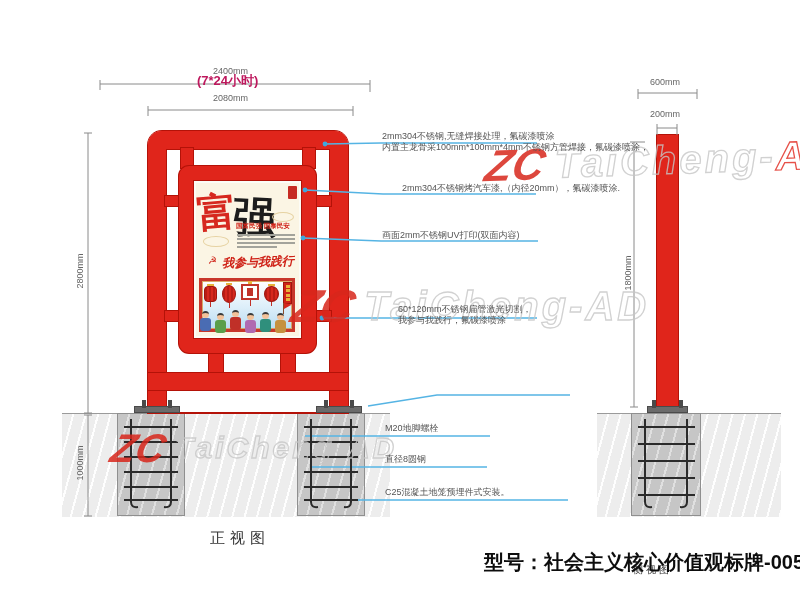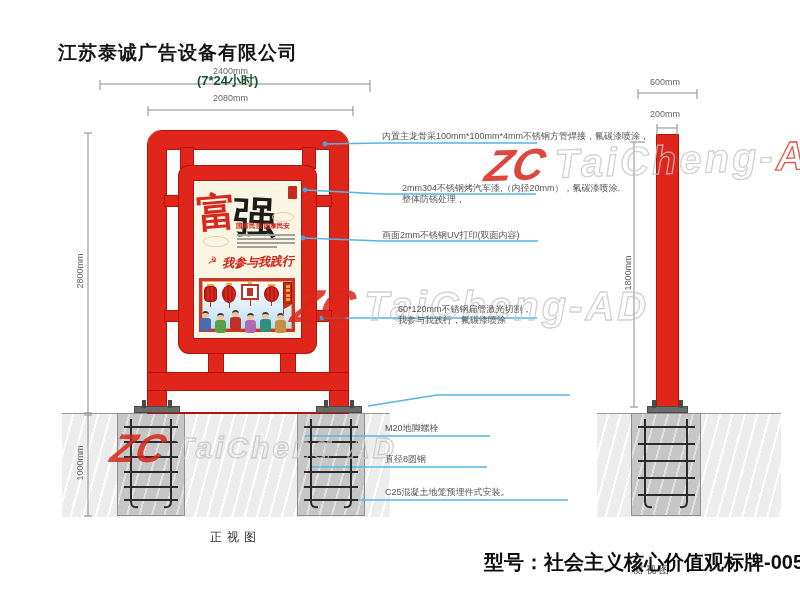--- a/index.html
+++ b/index.html
@@ -18,24 +18,24 @@
   .soil{position:absolute;top:413px;height:103px;background:#ededed;border-top:1px solid #9a9a9a;
       background-image:repeating-linear-gradient(105deg,rgba(255,255,255,0) 0 10px,rgba(255,255,255,.95) 10px 12px);}
   .foundation{position:absolute;top:413px;width:68px;height:103px;background:#c6c6c6;border:1px solid #8f8f8f;box-sizing:border-box;
       background-image:repeating-linear-gradient(105deg,rgba(255,255,255,0) 0 10px,rgba(255,255,255,.45) 10px 12px);}
   .plate{position:absolute;height:7px;background:#6b6b6b;border:1px solid #4a4a4a;box-sizing:border-box;}
   .bolt{position:absolute;width:4px;height:8px;background:#4a4a4a;}
   
   .dim{position:absolute;font-size:9px;color:#666;white-space:nowrap;}
   .dim.v{width:66px;text-align:center;transform:rotate(-90deg);}
   .callout{position:absolute;font-size:9px;line-height:11px;color:#555;white-space:nowrap;}
-  .viewlabel{position:absolute;font-size:12px;color:#333;letter-spacing:5px;white-space:nowrap;}
+  .viewlabel{position:absolute;font-size:15px;color:#333;letter-spacing:5px;white-space:nowrap;}
   .company{position:absolute;left:58px;top:40px;font-size:19px;font-weight:bold;color:#151515;letter-spacing:1px;white-space:nowrap;}
   .phone{position:absolute;left:34px;top:60px;font-size:26px;font-weight:bold;color:#e60d0d;letter-spacing:1px;white-space:nowrap;}
-  .hours{position:absolute;left:197px;top:72px;font-size:13px;font-weight:bold;color:#14532d;white-space:nowrap;}
+  .hours{position:absolute;left:197px;top:72px;font-size:13px;font-weight:bold;color:#be185d;white-space:nowrap;}
   .model{position:absolute;left:484px;top:549px;font-size:20px;font-weight:bold;color:#0d0d0d;white-space:nowrap;}
   
   .wm{position:absolute;display:flex;align-items:center;gap:10px;font-weight:bold;font-style:italic;pointer-events:none;}
   .wm .logo{color:#d8271c;transform:skewX(-14deg);opacity:.85;line-height:1;}
   .wm .wtxt{color:transparent;-webkit-text-stroke:1.3px #c6c6c6;letter-spacing:3px;opacity:.8;line-height:1;}
   .wm .wtxt.redpart{-webkit-text-stroke:1.3px #e0251b;}
   
   .poster{position:absolute;left:194px;top:181px;width:107px;height:157px;background:#fbf5e4;border:2px solid #fcfcf6;box-sizing:border-box;}
   .cal{position:absolute;font-family:"DejaVu Serif","Liberation Serif",serif;font-weight:bold;white-space:nowrap;}
   .tinybar{position:absolute;height:2px;background:#a3a39b;}
@@ -193,37 +193,36 @@
   </div>
   <div class="wm" style="left:293px;top:283px;">
     <span class="logo" style="font-size:46px;">ZC</span>
     <span class="wtxt" style="font-size:40px;">TaiCheng-AD</span>
   </div>
   <div class="wm" style="left:112px;top:428px;">
     <span class="logo" style="font-size:40px;">ZC</span>
     <span class="wtxt" style="font-size:30px;">TaiCheng-AD</span>
   </div>
 
-  <div class="company">江苏泰诚广告设备有限公司</div>
   <div class="hours">(7*24小时)</div>
 
   <div class="dim" style="left:213px;top:66px;">2400mm</div>
   <div class="dim" style="left:213px;top:93px;text-align:right;">2080mm</div>
   <div class="dim v" style="left:47px;top:266px;">2800mm</div>
   <div class="dim v" style="left:47px;top:458px;">1000mm</div>
   <div class="dim" style="left:650px;top:77px;">600mm</div>
   <div class="dim" style="left:650px;top:109px;">200mm</div>
   <div class="dim v" style="left:595px;top:268px;">1800mm</div>
 
   <div class="callout" style="left:382px;top:131px;">
+    <div>2mm304不锈钢,无缝焊接处理，氟碳漆喷涂</div>
     <div>内置主龙骨采100mm*100mm*4mm不锈钢方管焊接，氟碳漆喷涂，</div>
   </div>
   <div class="callout" style="left:402px;top:183px;">
     <div>2mm304不锈钢烤汽车漆,（内径20mm），氟碳漆喷涂.</div>
-    <div>整体防锈处理，</div>
   </div>
   <div class="callout" style="left:382px;top:230px;">
     <div>画面2mm不锈钢UV打印(双面内容)</div>
   </div>
   <div class="callout" style="left:398px;top:304px;">
     <div>60*120mm不锈钢扁管激光切割，</div>
     <div>我参与我践行，氟碳漆喷涂</div>
   </div>
   <div class="callout" style="left:385px;top:423px;">
     <div>M20地脚螺栓</div>

